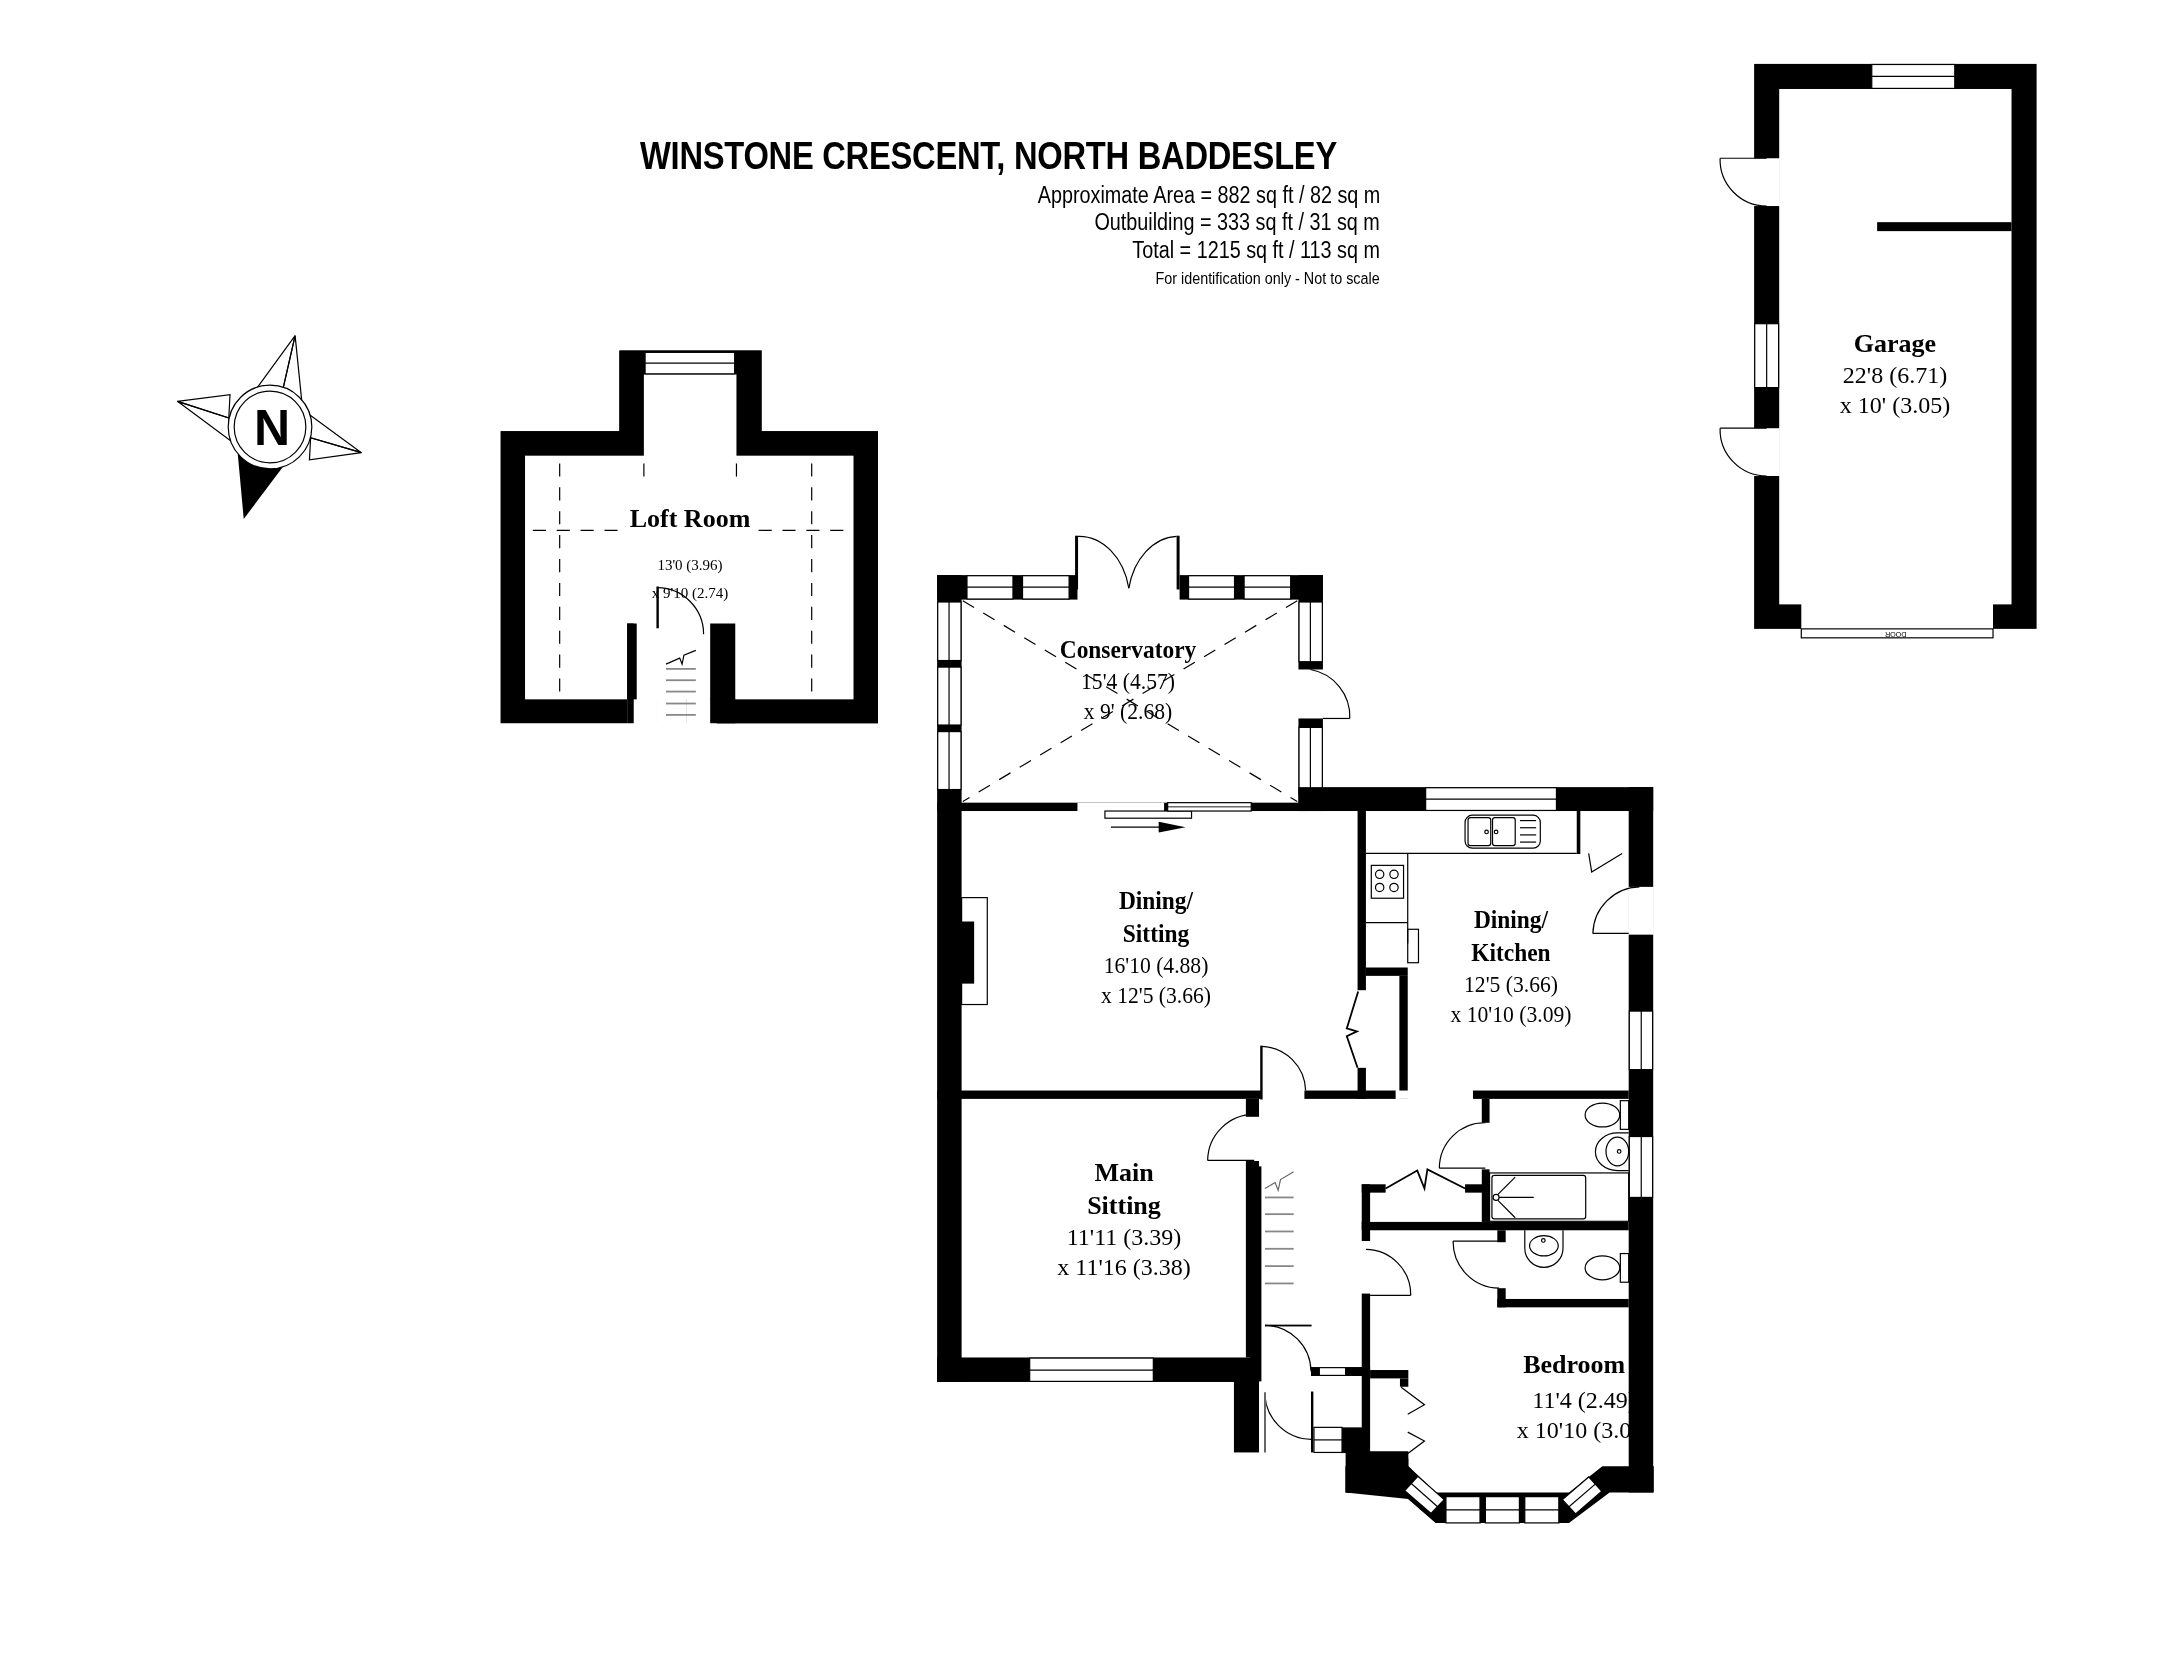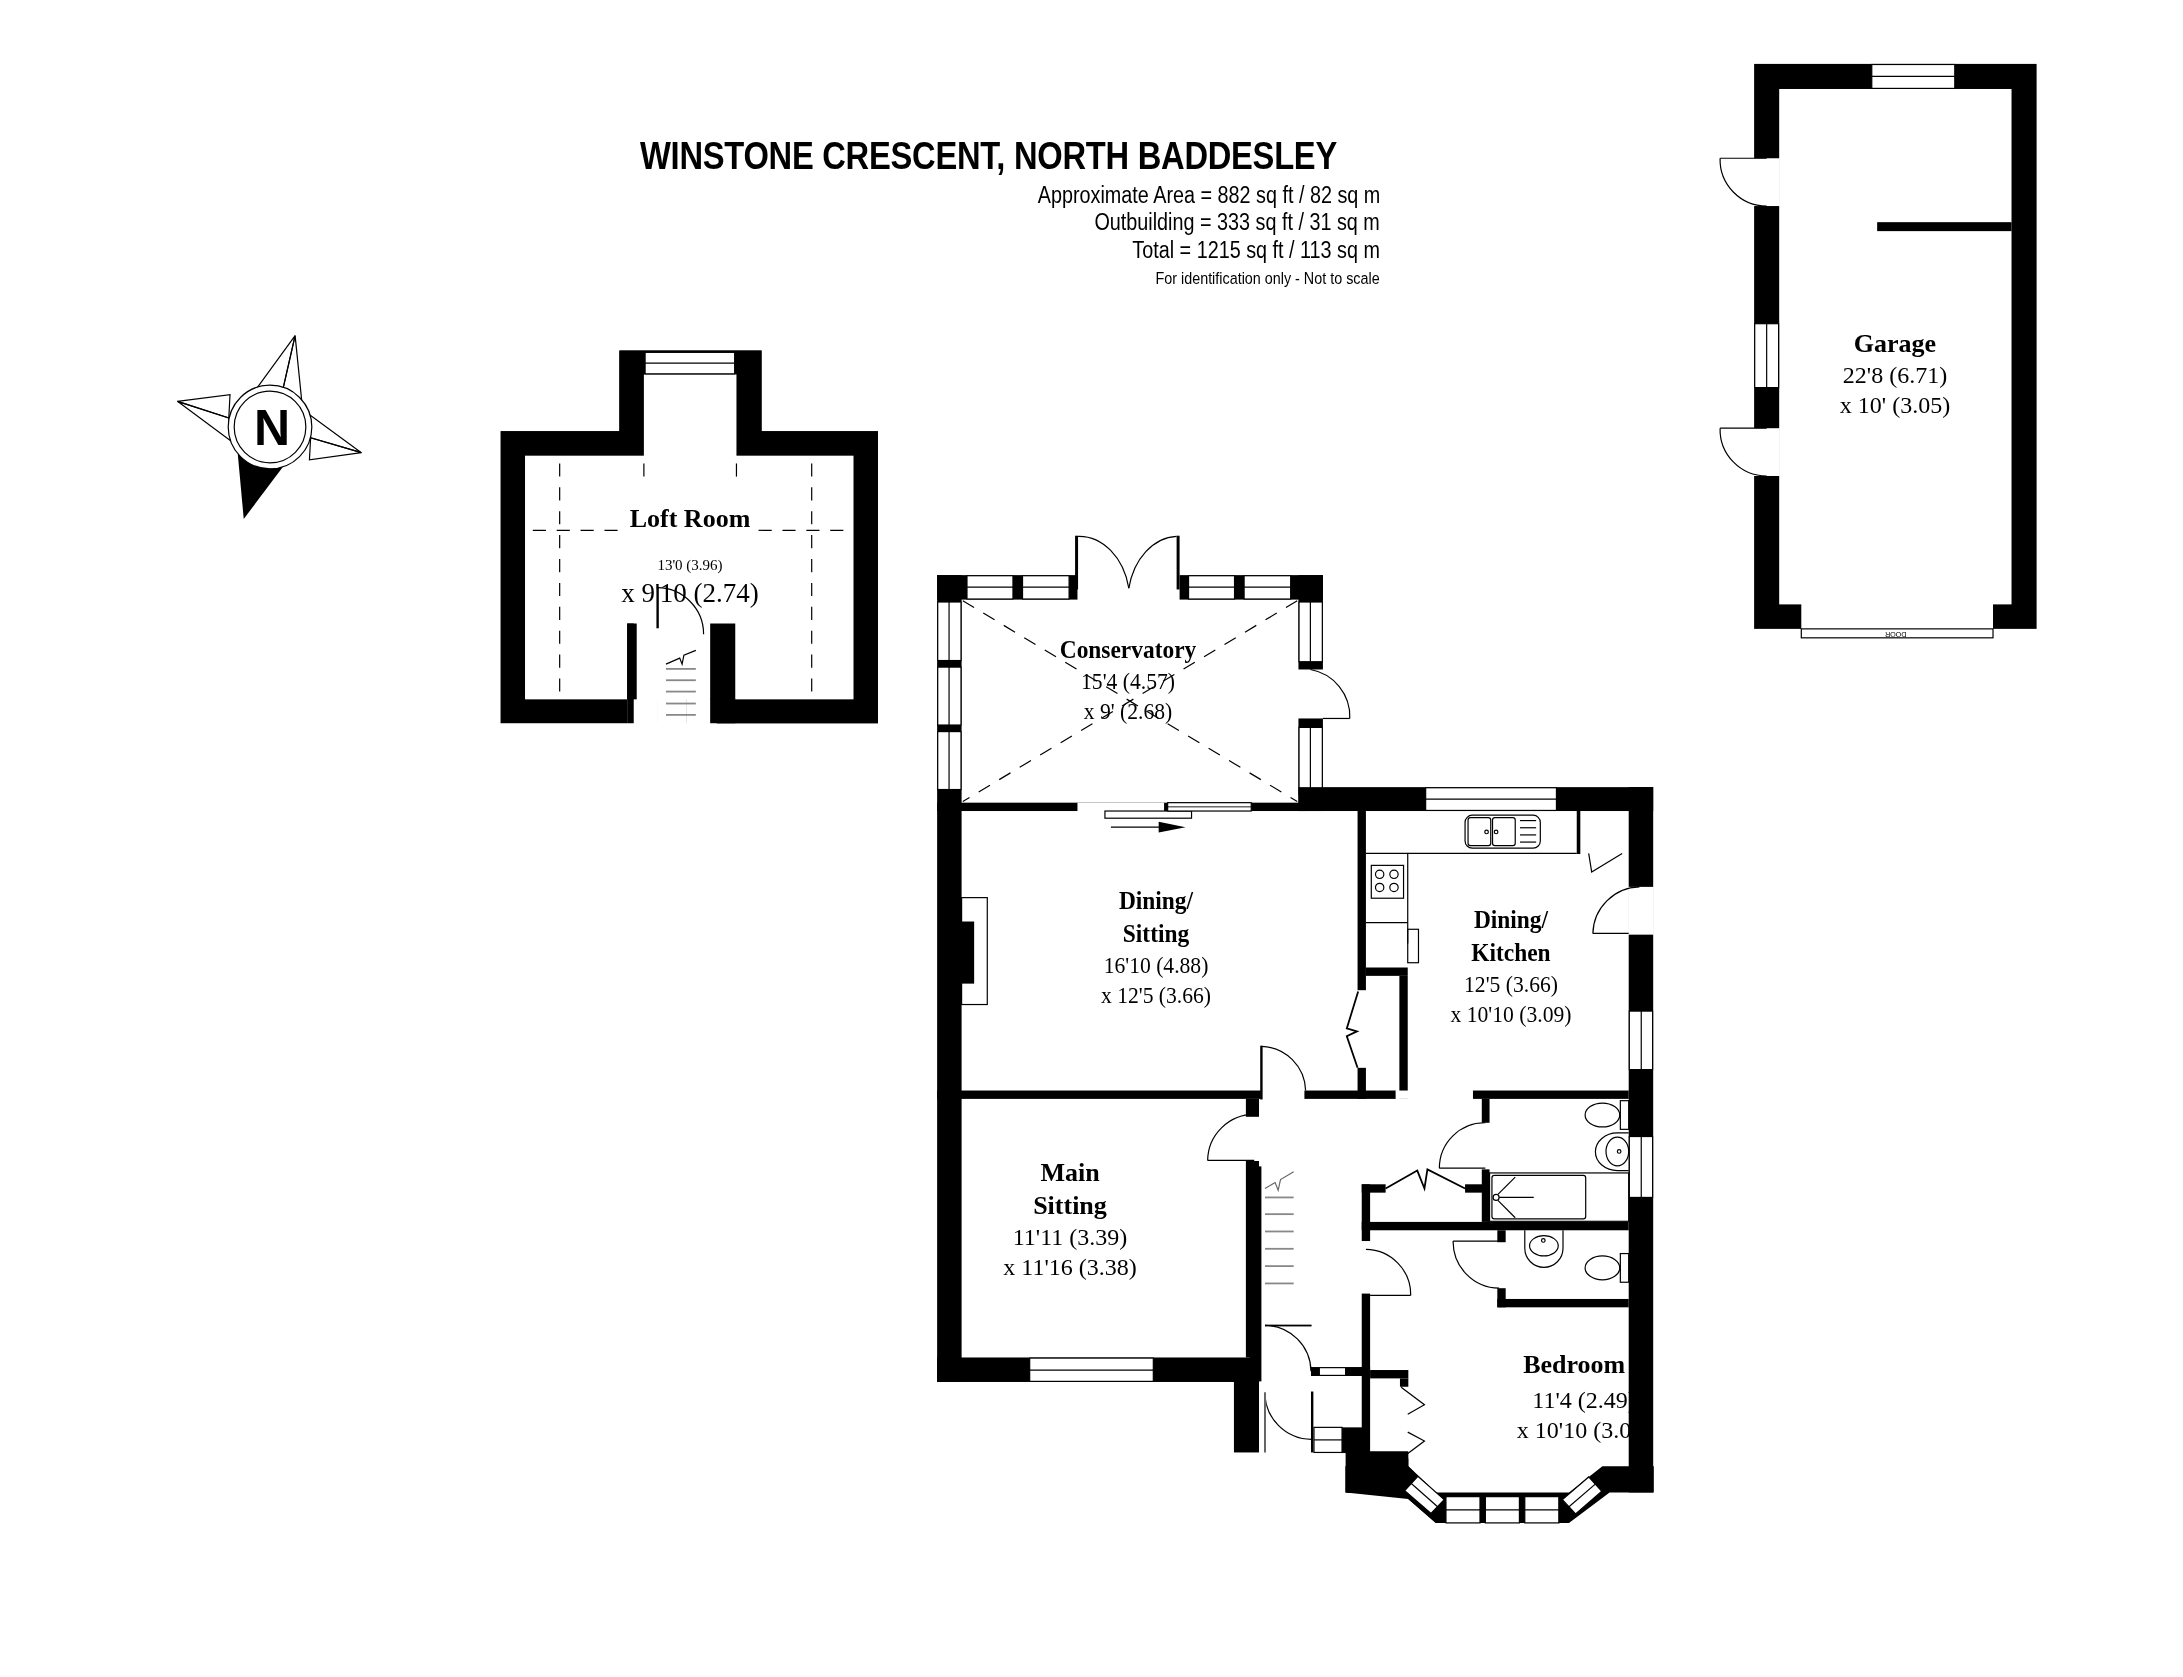--- a/index.html
+++ b/index.html
@@ -318,21 +318,21 @@
     <rect class="thin" x="2713" y="2099" width="14" height="48"></rect>
     <ellipse class="thin" cx="2683" cy="2123" rx="29" ry="20"></ellipse>
   </g>
 </svg>
 
 <div class="compass-n" style="left:254px; top:403px;">N</div>
 
 <div class="room" style="left:690px; top:502px;">
   <div class="rn">Loft Room</div>
   <div class="rd" style="font-size:15px; line-height:27.5px; margin-top:17px;">13'0 (3.96)</div>
-  <div class="rd" style="font-size:27px; line-height:27.5px;">x 9'10 (2.74)</div>
+  <div class="rd" style="font-size:15px; line-height:27.5px;">x 9'10 (2.74)</div>
 </div>
 
 <div class="room" style="left:1895px; top:327px;">
   <div class="rn">Garage</div>
   <div class="rd">22'8 (6.71)</div>
   <div class="rd">x 10' (3.05)</div>
 </div>
 <div style="position:absolute; left:1885px; top:630px; font-size:7.2px; transform:rotate(180deg); font-family:'Liberation Sans',sans-serif;">DOOR</div>
 
 <div class="room cond" style="left:1128px; top:633px;">
@@ -348,21 +348,21 @@
   <div class="rd">x 12'5 (3.66)</div>
 </div>
 
 <div class="room cond" style="left:1511px; top:903px;">
   <div class="rn">Dining/</div>
   <div class="rn">Kitchen</div>
   <div class="rd">12'5 (3.66)</div>
   <div class="rd">x 10'10 (3.09)</div>
 </div>
 
-<div class="room" style="left:1070px; top:1156px;">
+<div class="room" style="left:1124px; top:1156px;">
   <div class="rn">Main</div>
   <div class="rn">Sitting</div>
   <div class="rd">11'11 (3.39)</div>
   <div class="rd">x 11'16 (3.38)</div>
 </div>
 
 <div class="room" style="left:1584px; top:1348px;">
   <div class="rn">Bedroom 2</div>
   <div class="rd" style="margin-top:3.6px;">11'4 (2.49)</div>
   <div class="rd">x 10'10 (3.09)</div>

